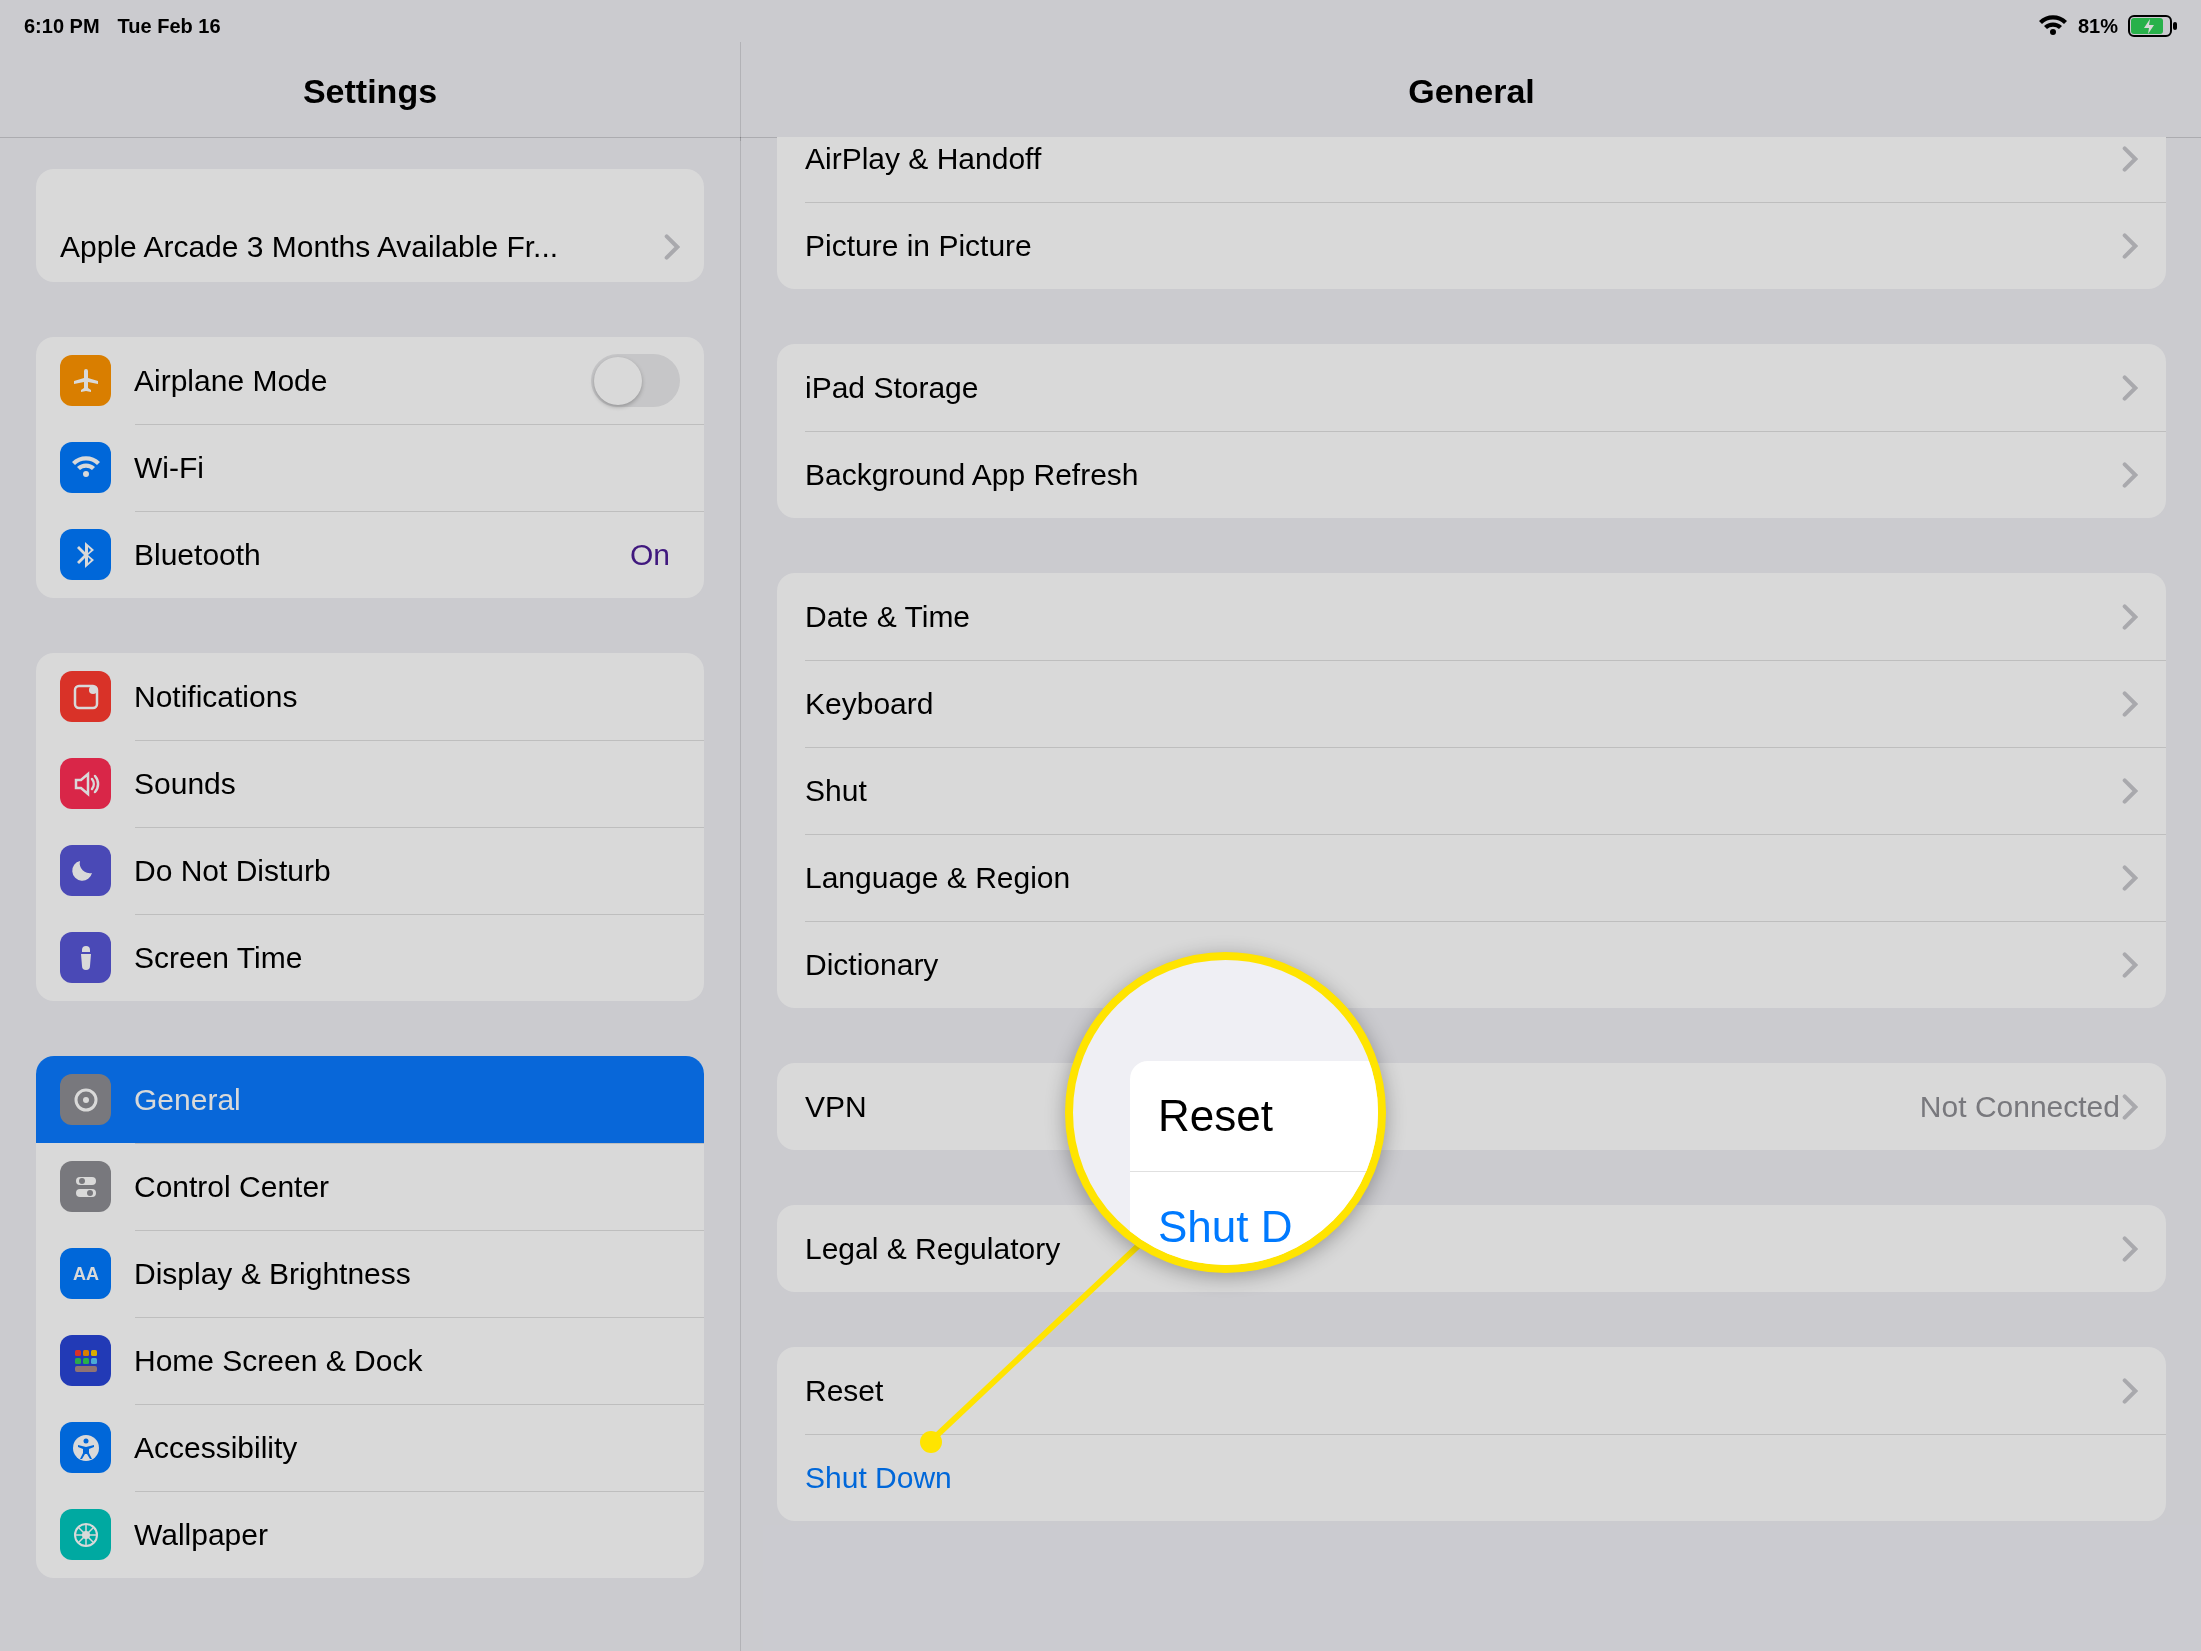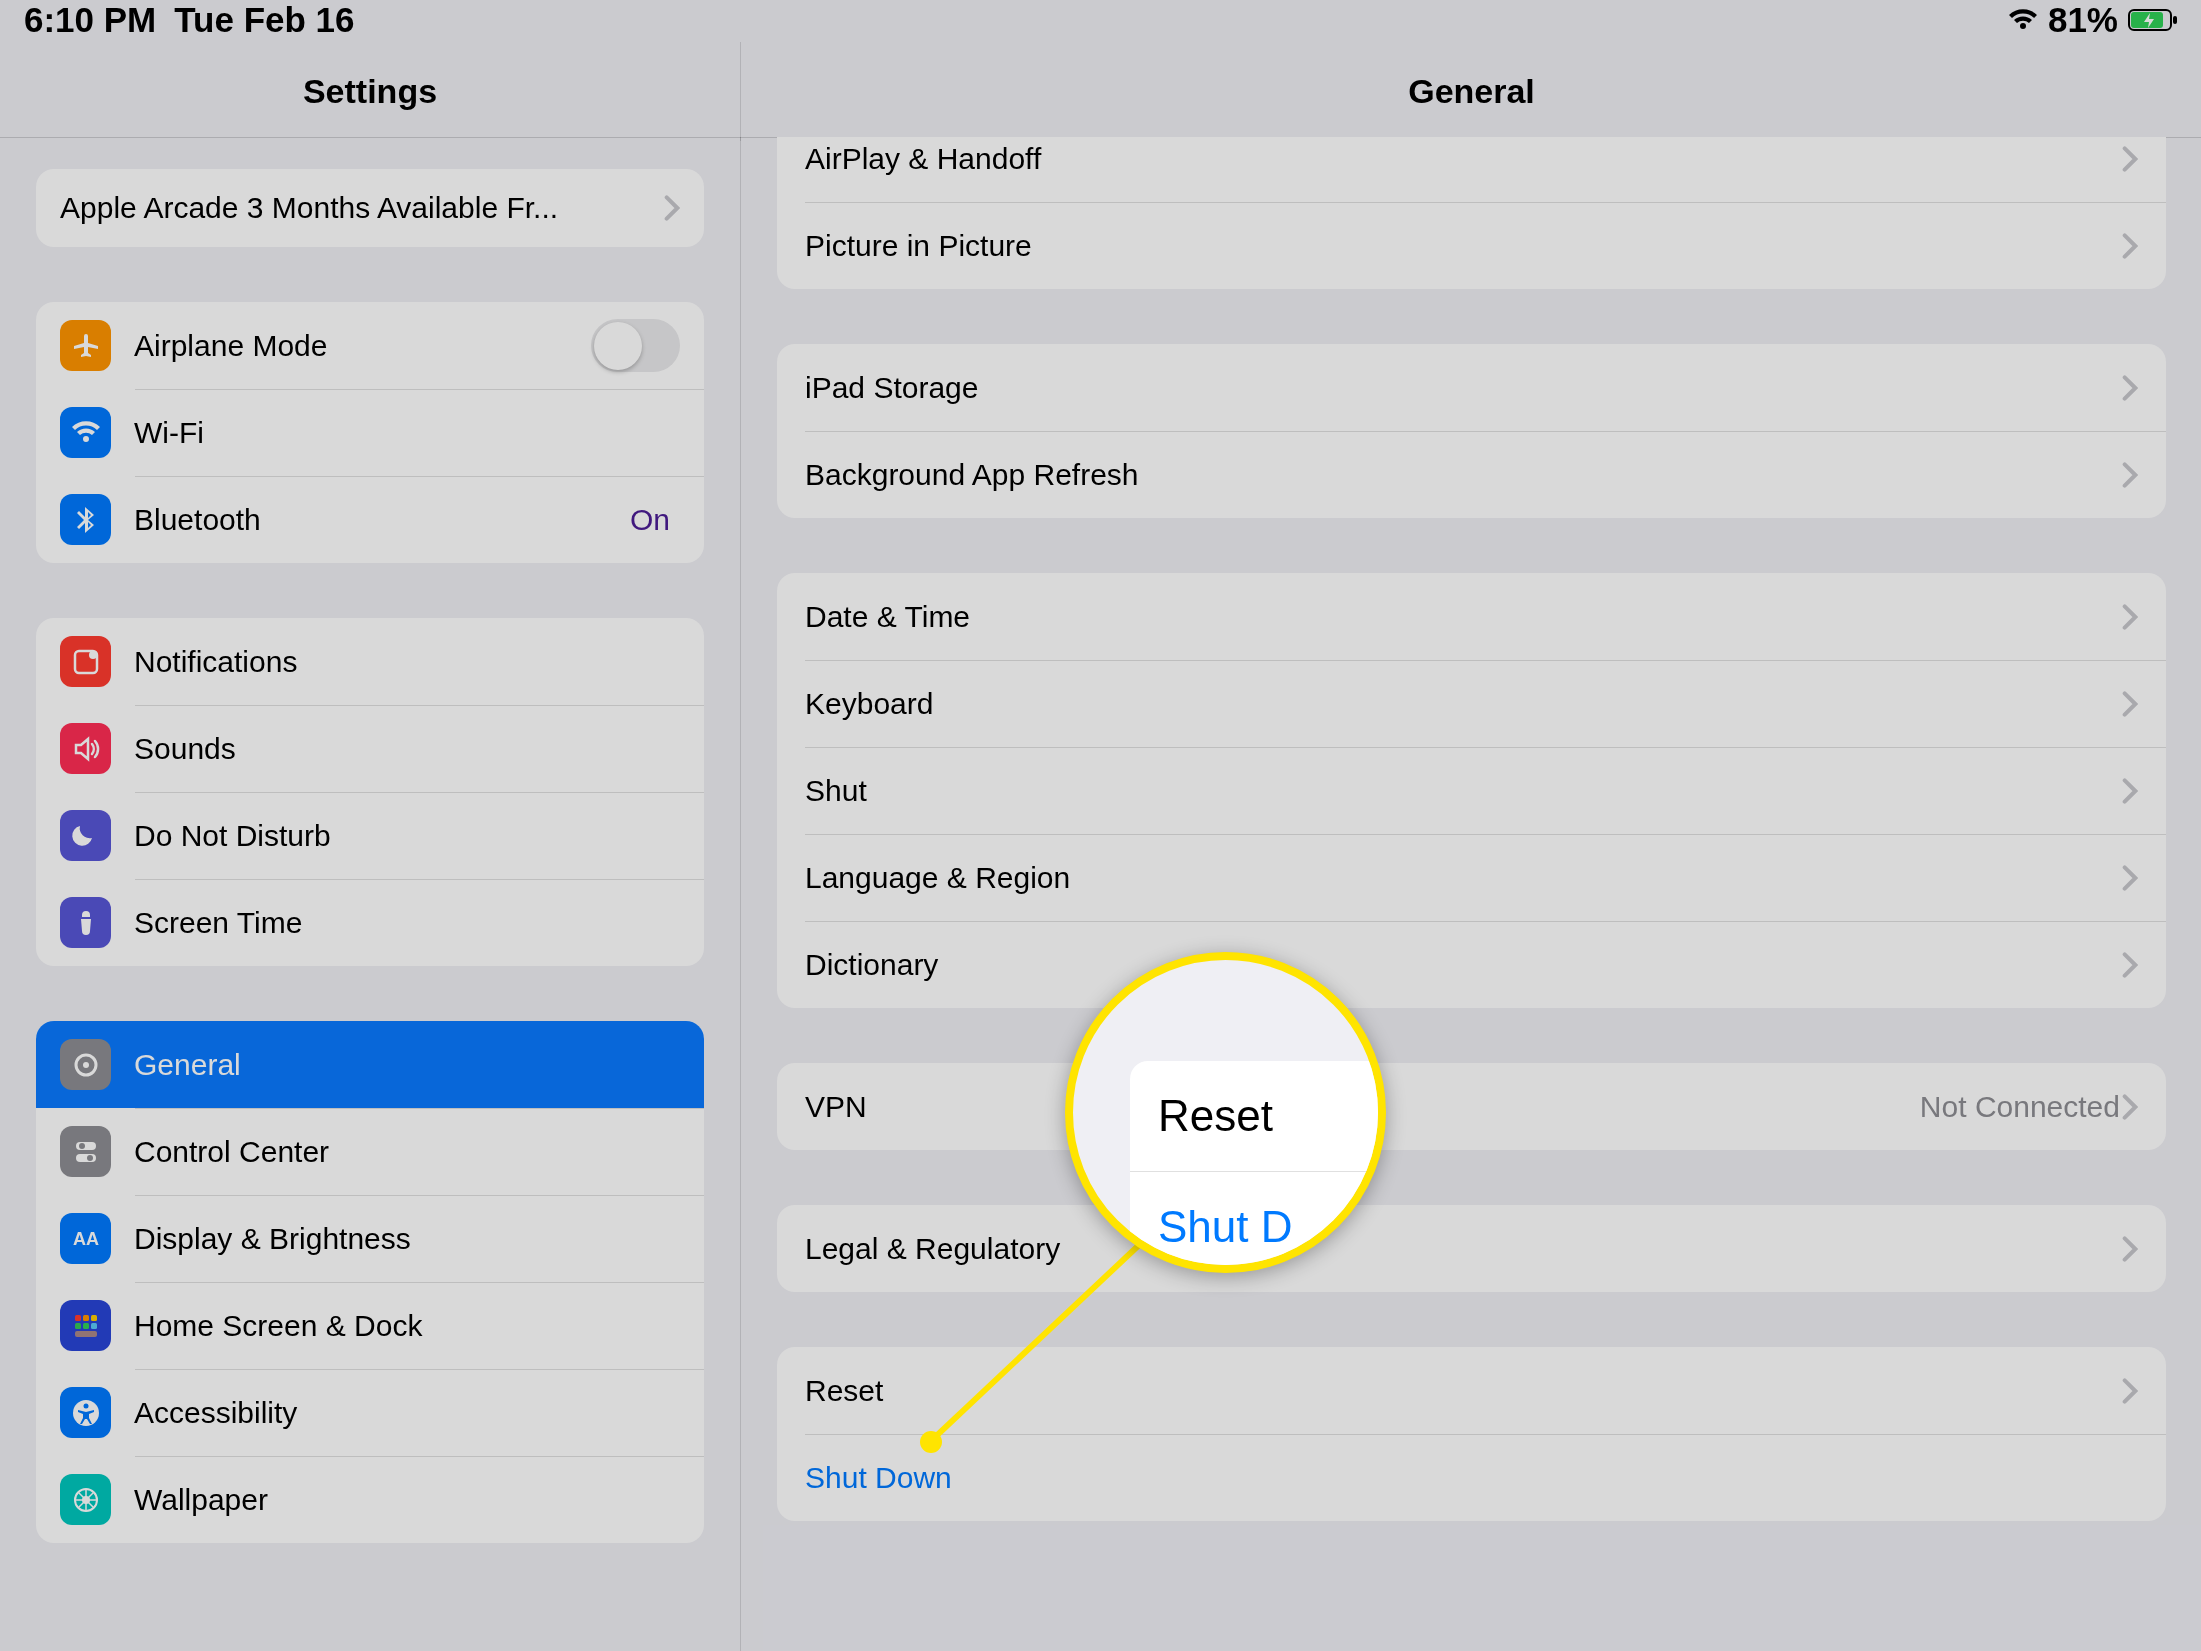--- a/index.html
+++ b/index.html
@@ -1,38 +1,38 @@
 <!DOCTYPE html>
 <html><head>
 <meta charset="utf-8">
 <style>
 * { box-sizing: border-box; margin: 0; padding: 0; }
 html, body { width: 2202px; height: 1651px; overflow: hidden; font-family: -apple-system, "Helvetica Neue", Arial, sans-serif; }
 .root { position: relative; width: 2202px; height: 1651px; background: #efeff4; }
 .dim-overlay { position:absolute; inset:0; background: rgba(0,0,0,0.15); pointer-events:none; z-index:40; }
 
 
-.status-bar { position:absolute; top:0; left:0; right:0; height:38px; display:flex; align-items:flex-start; justify-content:space-between; padding:0 24px; font-size:35px; color:#000; }
+.status-bar { position:absolute; top:0; left:0; right:0; height:38px; display:flex; align-items:flex-end; justify-content:space-between; padding:0 24px; font-size:20px; color:#000; }
 .status-left { display:flex; gap:18px; font-weight:600; }
 .status-right { display:flex; align-items:center; gap:10px; font-weight:600; }
 .wifi-ic svg, .batt-ic svg { display:block; }
 
 
 .headers { position:absolute; top:42px; left:0; right:0; height:99px; display:flex; }
 .headers .left { width:741px; display:flex; align-items:center; justify-content:center; font-size:34px; font-weight:700; color:#000; border-right:1px solid rgba(0,0,0,0.12);}
 .headers .right { flex:1; display:flex; align-items:center; justify-content:center; font-size:34px; font-weight:700; color:#000; }
 .hline { position:absolute; top:137px; left:0; right:0; height:1px; background:rgba(0,0,0,0.15); }
 
 
 .sidebar { position:absolute; top:137px; left:0; width:741px; bottom:0; border-right:1px solid rgba(0,0,0,0.12); padding:32px 36px 0 36px; overflow:hidden; }
 .group { background:#fff; border-radius:18px; overflow:hidden; margin-bottom:55px; }
 .row { display:flex; align-items:center; height:87px; padding:0 24px; font-size:30px; color:#000; position:relative; }
 .row + .row::before { content:""; position:absolute; top:0; left:99px; right:0; height:1px; background:rgba(0,0,0,0.12); }
 .row.promo + .row::before, .row.first::before { display:none; }
-.row.promo { height:78px; }
+.row.promo { height:70px;margin-top:43px; }
 .row .icon { width:51px; height:51px; border-radius:12px; margin-right:23px; display:flex; align-items:center; justify-content:center; flex-shrink:0; }
 .row .icon svg { width:32px; height:32px; }
 .row .label { flex:1; white-space:nowrap; overflow:hidden; text-overflow:ellipsis; }
 .row .trailing { color:#4c1d95; font-size:30px; margin-right:10px; }
 .row .chev { color:#c7c7cc; }
 .row.selected { background:#0a7aff; color:#fff; border-radius:0; }
 
 
 .switch { width:89px; height:53px; border-radius:27px; background:#e9e9eb; position:relative; }
 .switch .knob { position:absolute; top:3px; left:3px; width:48px; height:48px; border-radius:50%; background:#fff; box-shadow:0 2px 4px rgba(0,0,0,0.25); }

